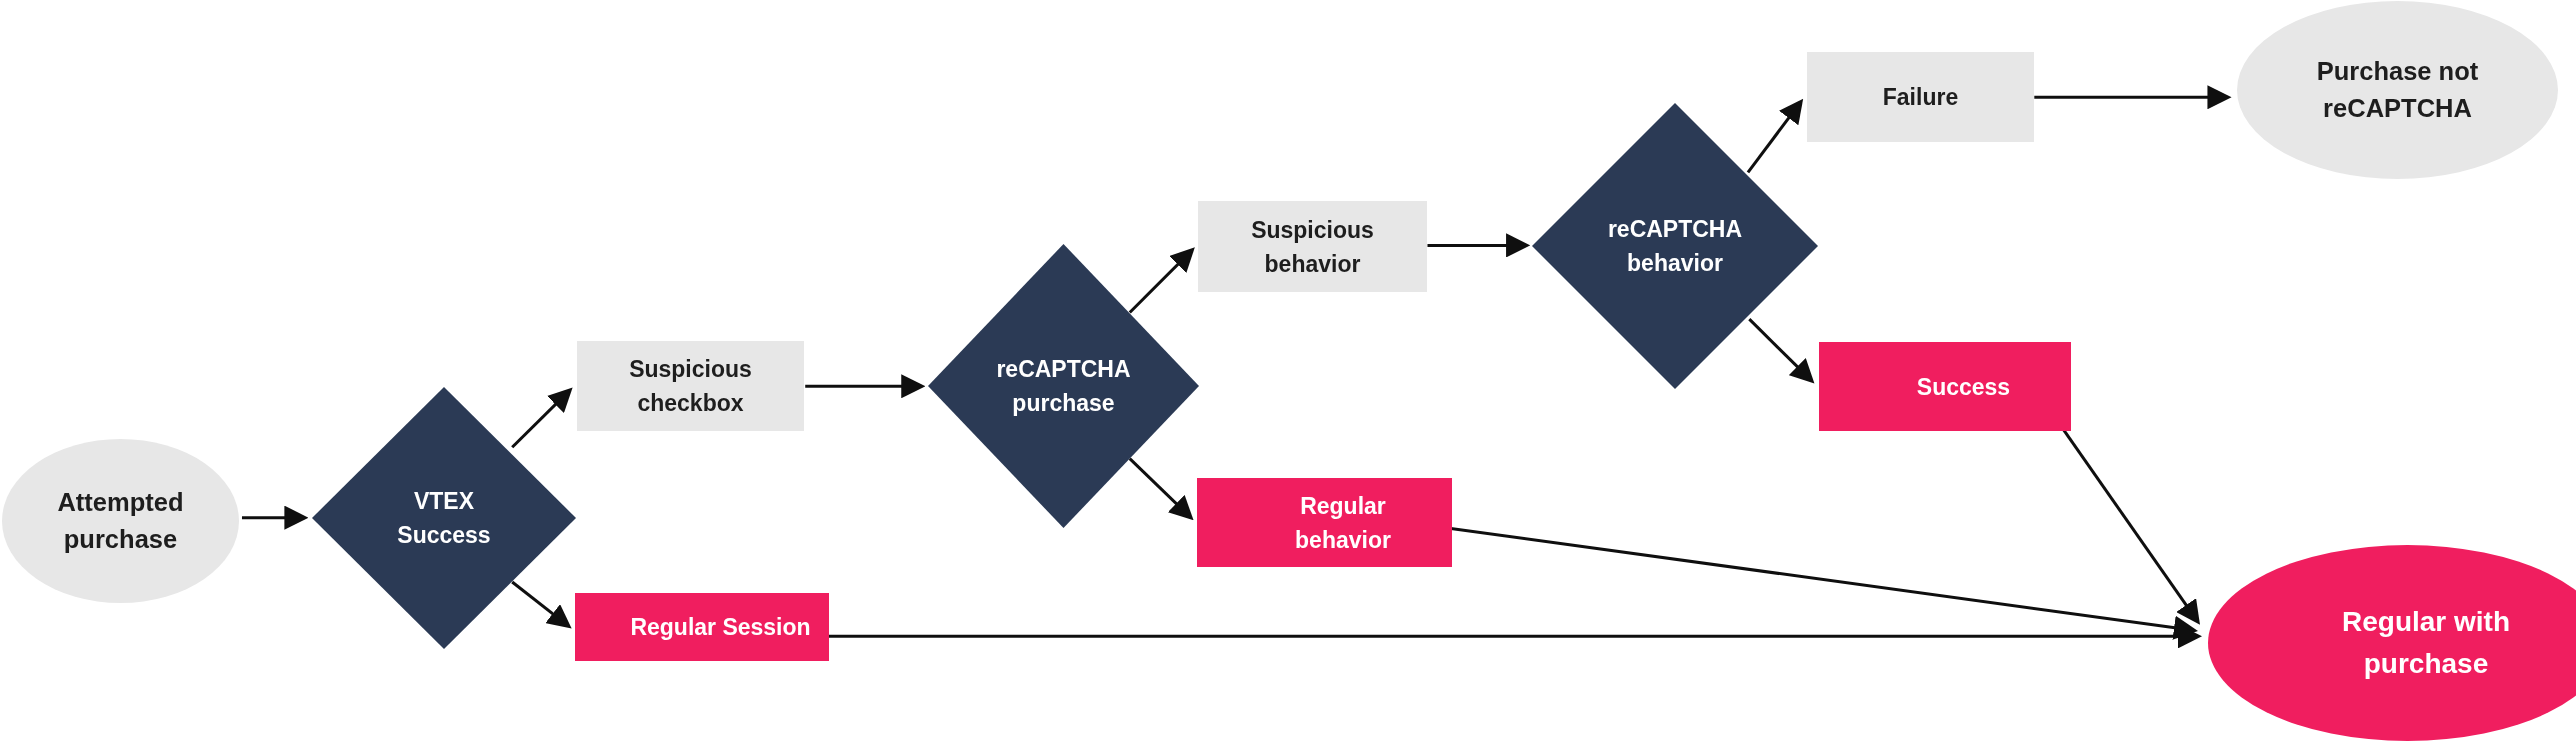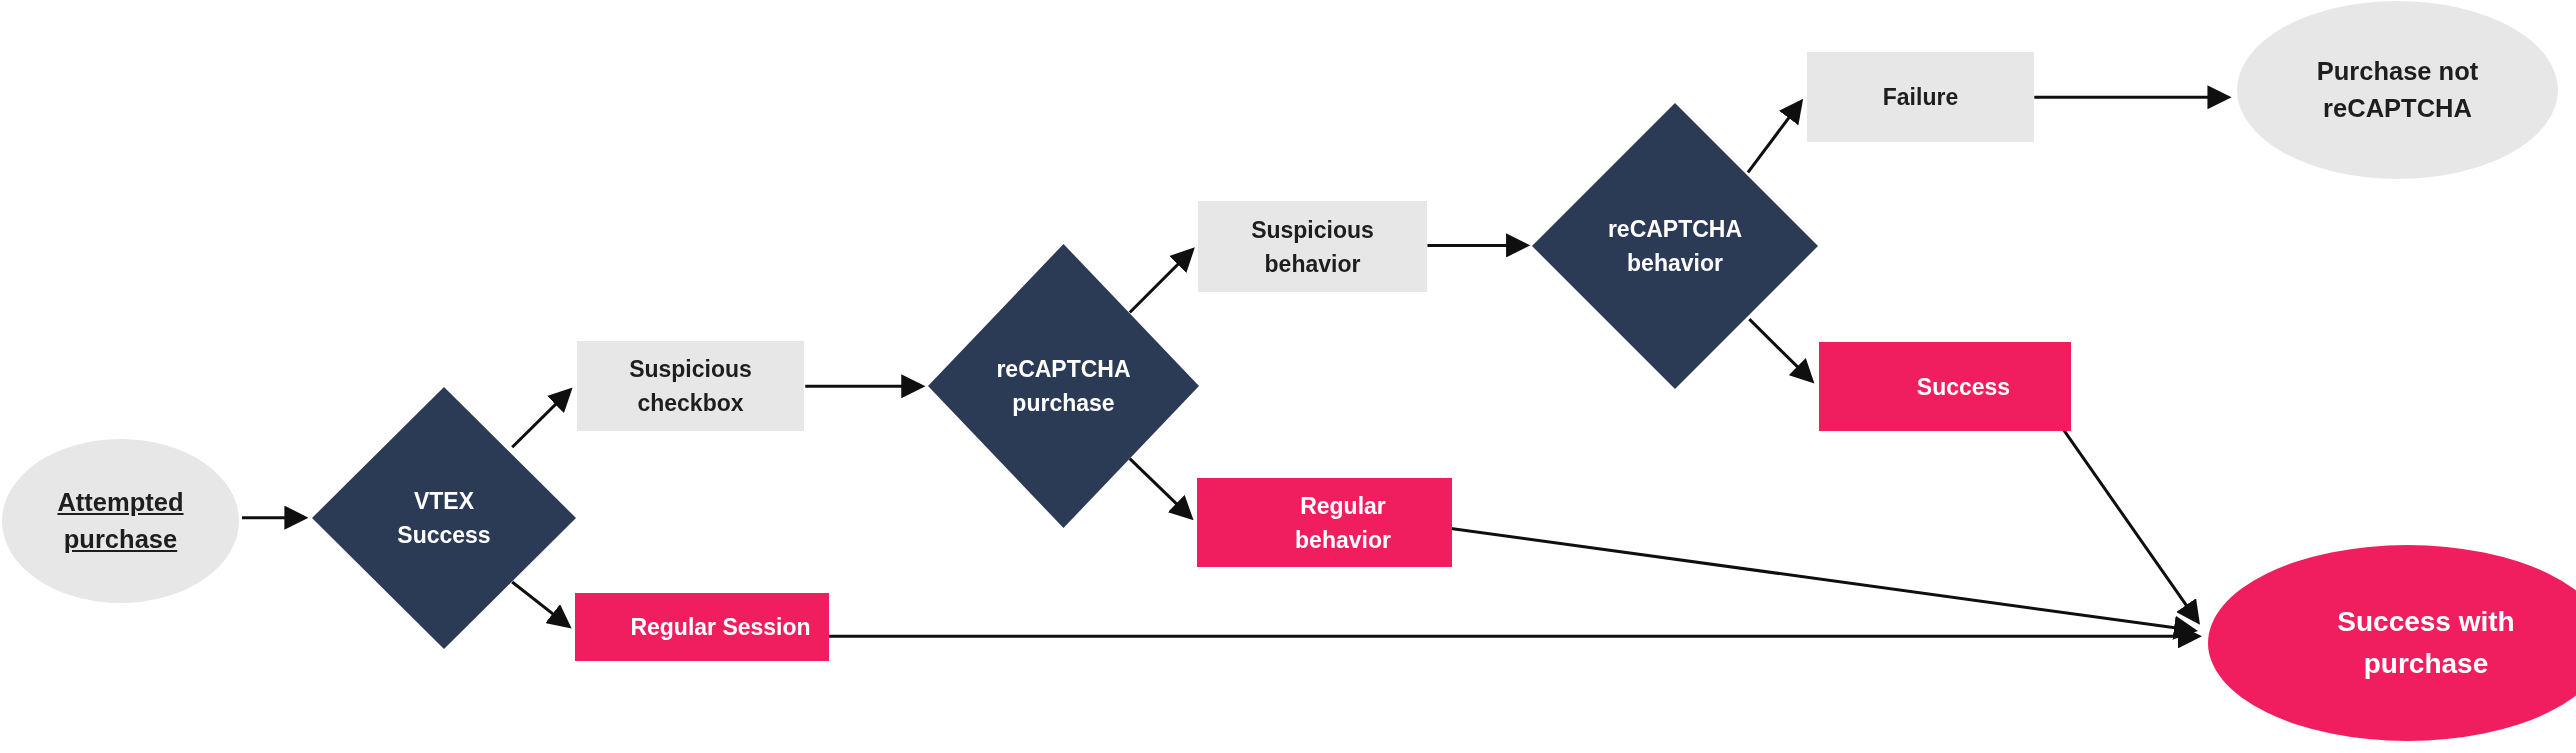--- a/index.html
+++ b/index.html
@@ -56,21 +56,21 @@
     <line x1="1684" y1="684" x2="1774" y2="771" marker-end="url(#arrow)"></line>
     <line x1="2128" y1="366" x2="2274" y2="366" marker-end="url(#arrow)"></line>
     <line x1="2606" y1="257" x2="2684" y2="153" marker-end="url(#arrow)"></line>
     <line x1="2608" y1="476" x2="2700" y2="567" marker-end="url(#arrow)"></line>
     <line x1="3033" y1="145" x2="3320" y2="145" marker-end="url(#arrow)"></line>
     <line x1="3034" y1="580" x2="3276" y2="926" marker-end="url(#arrow)"></line>
     <line x1="2111" y1="781" x2="3270" y2="940" marker-end="url(#arrow)"></line>
     <line x1="1181" y1="949" x2="3276" y2="949" marker-end="url(#arrow)"></line>
   </svg>
 
-  <div class="node ellipse gray fs-ellipse" style="left:2px;top:439px;width:237px;height:164px;text-decoration:underline;">
+  <div class="node ellipse gray fs-ellipse" style="left:2px;top:439px;width:237px;height:164px;">
     <div class="ln">Attempted</div>
     <div class="ln">purchase</div>
   </div>
 
   <div class="node diamond navy fs-node" style="left:312px;top:387px;width:264px;height:262px;">
     <div class="ln">VTEX</div>
     <div class="ln">Success</div>
   </div>
 
   <div class="node gray fs-node" style="left:577px;top:341px;width:227px;height:90px;">
@@ -109,18 +109,18 @@
   <div class="node pink fs-node" style="left:1819px;top:342px;width:215px;height:89px;">
     <div class="ln">Success</div>
   </div>
 
   <div class="node ellipse gray fs-ellipse" style="left:2237px;top:1px;width:321px;height:178px;">
     <div class="ln">Purchase not</div>
     <div class="ln">reCAPTCHA</div>
   </div>
 
   <div class="node ellipse pink fs-end" style="left:2208px;top:545px;width:362px;height:196px;">
-    <div class="ln">Success with</div>
+    <div class="ln">Regular with</div>
     <div class="ln">purchase</div>
   </div>
 
 </div>
 
 
 </body></html>

